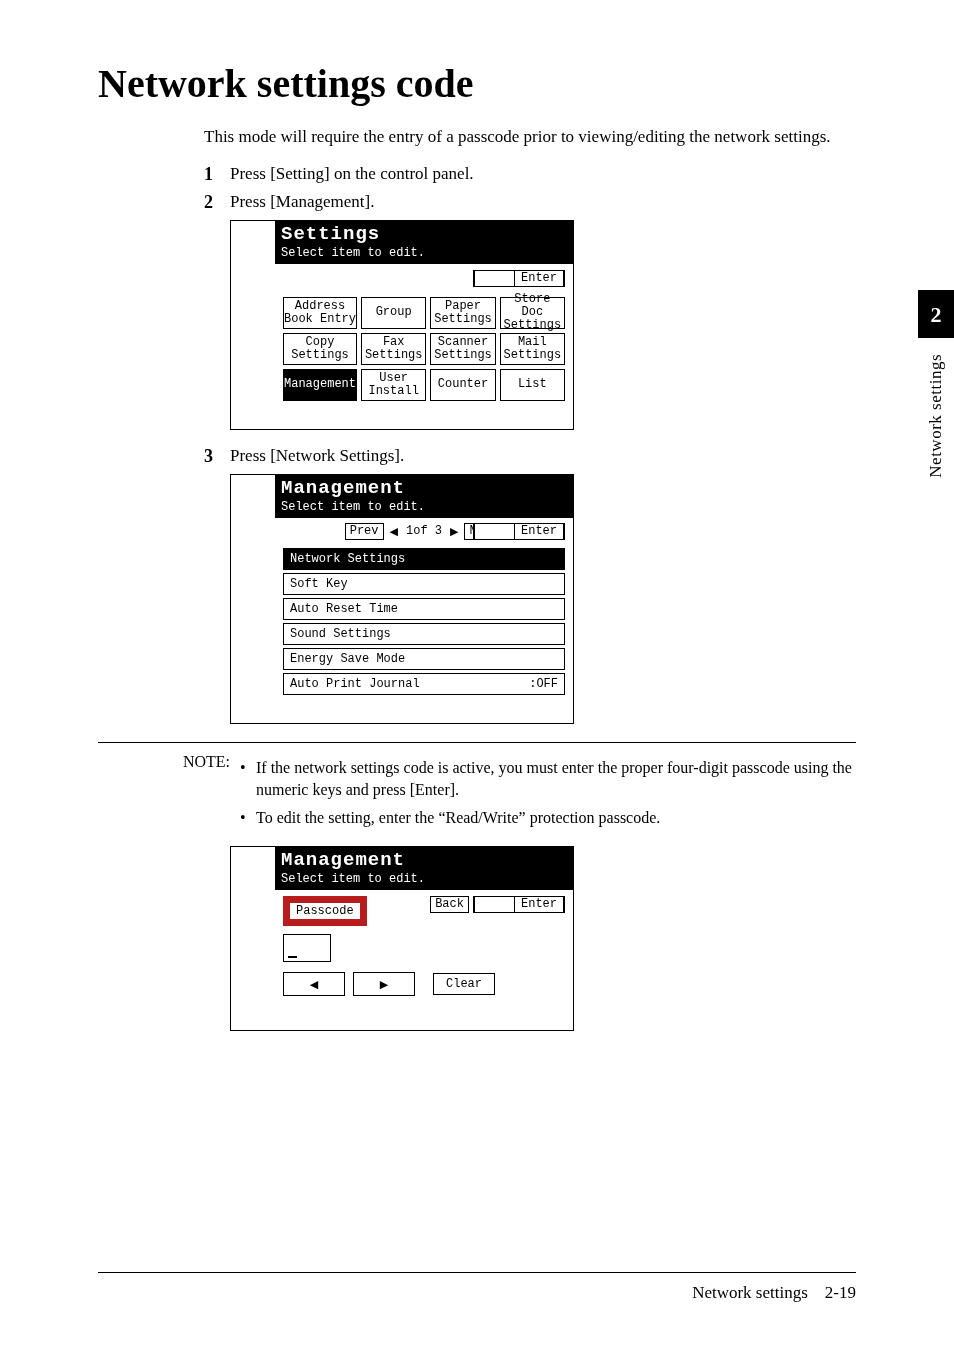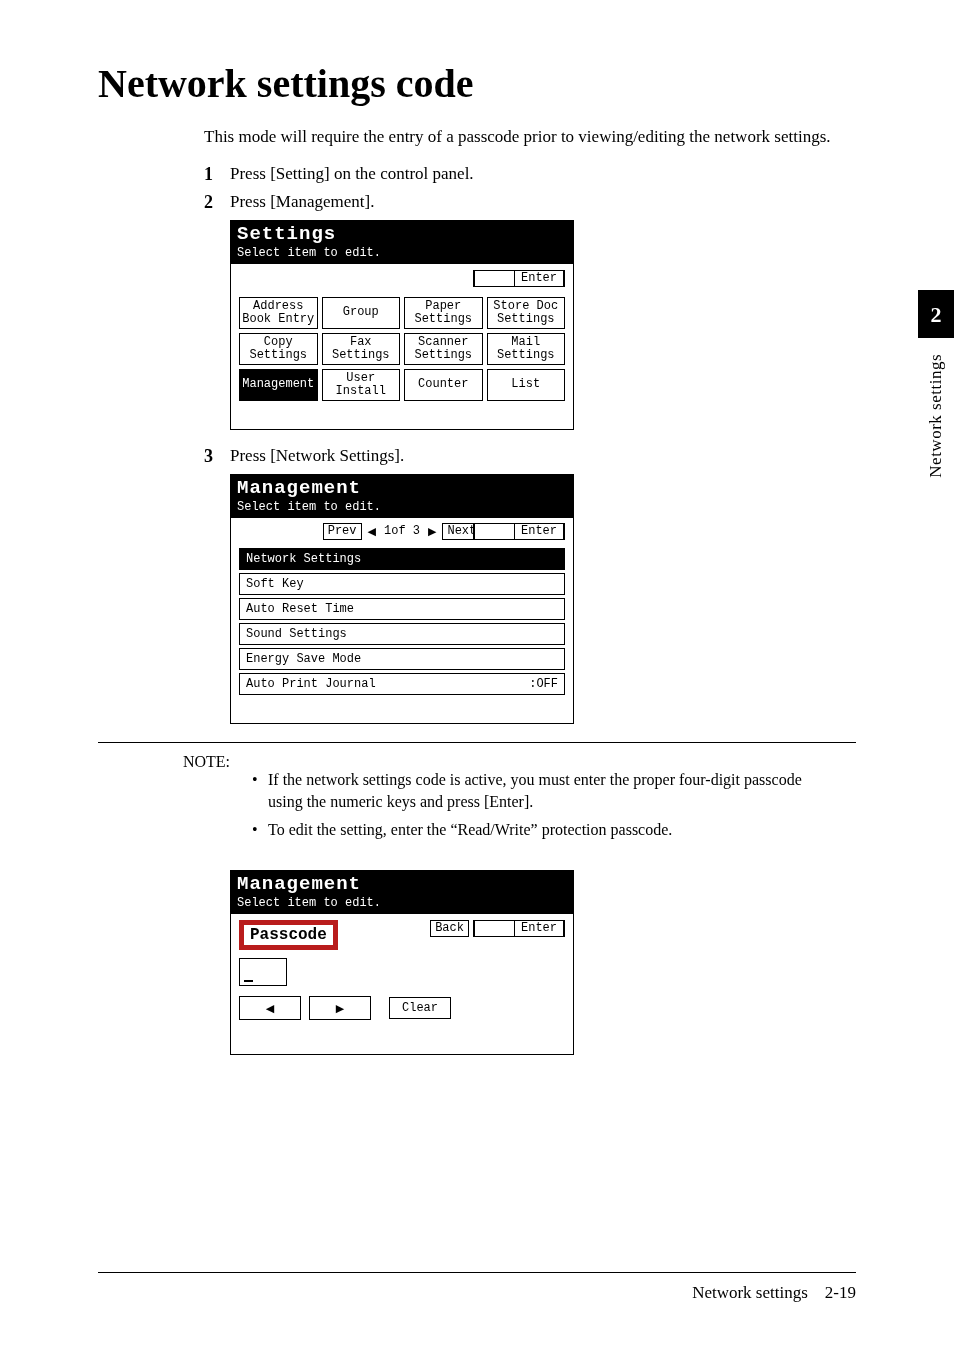--- a/index.html
+++ b/index.html
@@ -48,20 +48,21 @@
     font-size: 18px;
   }
   .lcd {
     font-family: "Lucida Console", "Courier New", monospace;
     font-size: 13px;
     border: 1px solid #000;
     width: 344px;
     margin: 8px 0 16px 0;
     background: #fff;
     box-sizing: border-box;
+    padding-left: 44px;
   }
   .lcd-header {
     background: #000;
     color: #fff;
     padding: 4px 6px 4px 6px;
   }
   .lcd-title {
     font-size: 19px;
     font-weight: bold;
     letter-spacing: 1px;
@@ -179,21 +180,21 @@
   }
   .note-label {
     font-weight:normal;
     width: 72px;
     flex:0 0 72px;
     text-align:right;
     padding-right: 6px;
   }
   .note-list {
     list-style:none;
-    margin:16px;
+    margin:4px;
     padding:0;
     flex:1;
   }
   .note-list li {
     position:relative;
     padding-left: 16px;
     margin-bottom: 5px;
     line-height:1.4;
   }
   .note-list li::before {
@@ -203,25 +204,24 @@
     top:0;
   }
   .lcd3-body { padding: 0 8px 34px 8px; }
   .pass-row {
     display:flex;
     justify-content:space-between;
     align-items:flex-start;
     padding:6px 0 4px 0;
   }
   .pass-label {
-    border:5px solid #b91c1c;
+    border:7px solid #b91c1c;
     font-family:"Lucida Console","Courier New",monospace;
-    font-size:16px;
+    font-size:12px;
     padding:1px 6px;
-    font-weight:bold;
   }
   .pass-input {
     border:1px solid #000;
     width:48px;
     height:28px;
     margin:4px 0 10px 0;
     display:flex;
     align-items:flex-end;
     padding:0 4px 3px 4px;
     box-sizing:border-box;

